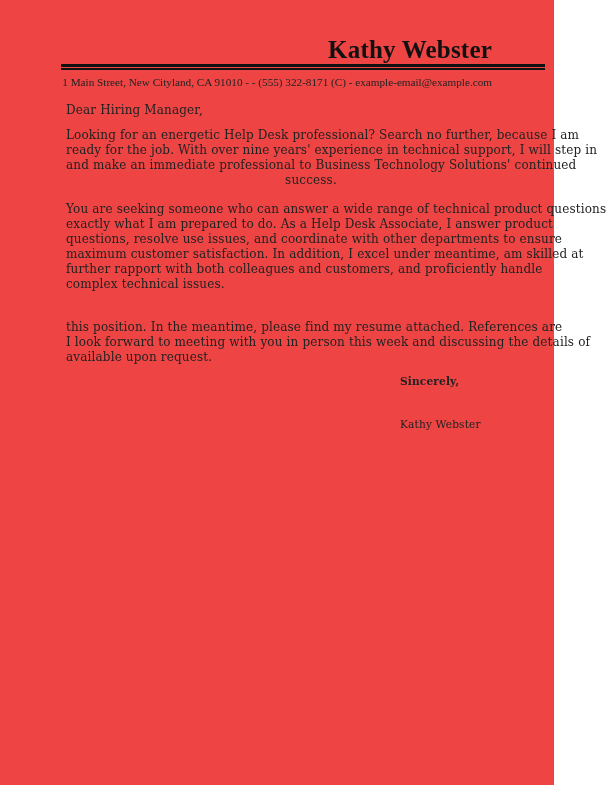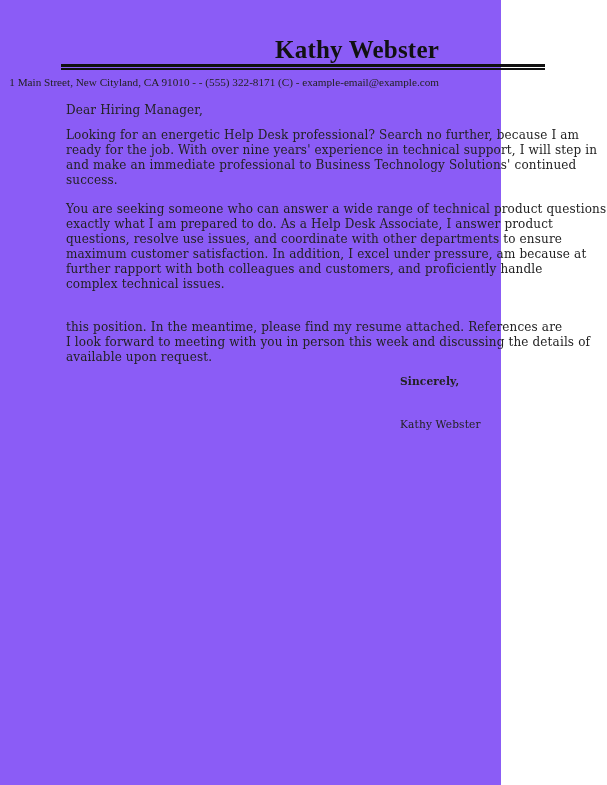--- a/index.html
+++ b/index.html
@@ -11,23 +11,23 @@
       width: 607px;
       height: 785px;
       position: relative;
       overflow: hidden;
       font-family: "DejaVu Serif", "Liberation Serif", serif;
       color: #222222;
     }
     .page {
       position: absolute;
       left: 0; top: 0;
-      width: 501px;
+      width: 554px;
       height: 785px;
-      background: #8b5cf6;
+      background: #ef4444;
     }
     .name {
       position: absolute;
       right: 62px;
       top: 36px;
       font-family: "Liberation Serif", "DejaVu Serif", serif;
       font-weight: bold;
       font-size: 25px;
       line-height: 28px;
       color: #111111;
@@ -57,21 +57,21 @@
       left: 62px;
       width: 490px;
       font-family: "DejaVu Serif", "Liberation Serif", serif;
       font-size: 12px;
       line-height: 15px;
       color: #222222;
       letter-spacing: 0.15px;
       margin: 4px;
     }
     .salutation { top: 99px; }
-    .para1 { top: 124px; }
+    .para1 { top: 124px; text-align: center; }
     .para2 { top: 198px; }
     .para3 { top: 316px; }
     .closing {
       position: absolute;
       left: 400px;
       top: 374px;
       font-family: "DejaVu Serif", "Liberation Serif", serif;
       font-size: 10.6px;
       line-height: 15px;
       color: #222222;
@@ -110,21 +110,21 @@
     <span class="line">Looking for an energetic Help Desk professional? Search no further, because I am</span>
     <span class="line">ready for the job. With over nine years' experience in technical support, I will step in</span>
     <span class="line">and make an immediate professional to Business Technology Solutions' continued</span>
     <span class="line">success.</span>
   </div>
 
   <div class="body-text para2">
     <span class="line">You are seeking someone who can answer a wide range of technical product questions</span>
     <span class="line">exactly what I am prepared to do. As a Help Desk Associate, I answer product</span>
     <span class="line">questions, resolve use issues, and coordinate with other departments to ensure</span>
-    <span class="line">maximum customer satisfaction. In addition, I excel under pressure, am because at</span>
+    <span class="line">maximum customer satisfaction. In addition, I excel under meantime, am skilled at</span>
     <span class="line">further rapport with both colleagues and customers, and proficiently handle</span>
     <span class="line">complex technical issues.</span>
   </div>
 
   <div class="body-text para3">
     <span class="line">this position. In the meantime, please find my resume attached. References are</span>
     <span class="line">I look forward to meeting with you in person this week and discussing the details of</span>
     <span class="line">available upon request.</span>
   </div>
 

